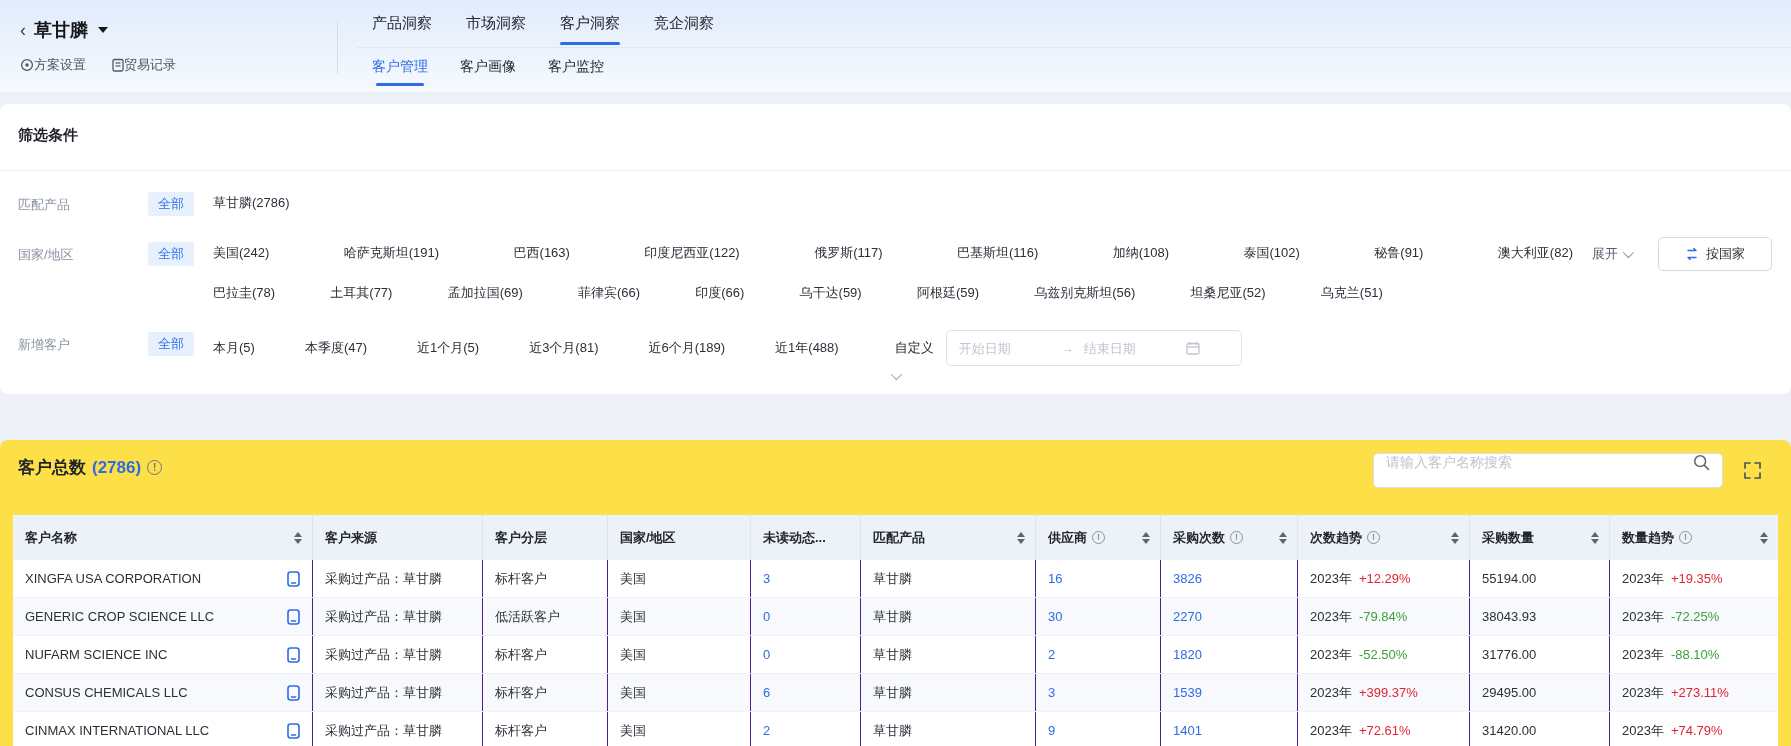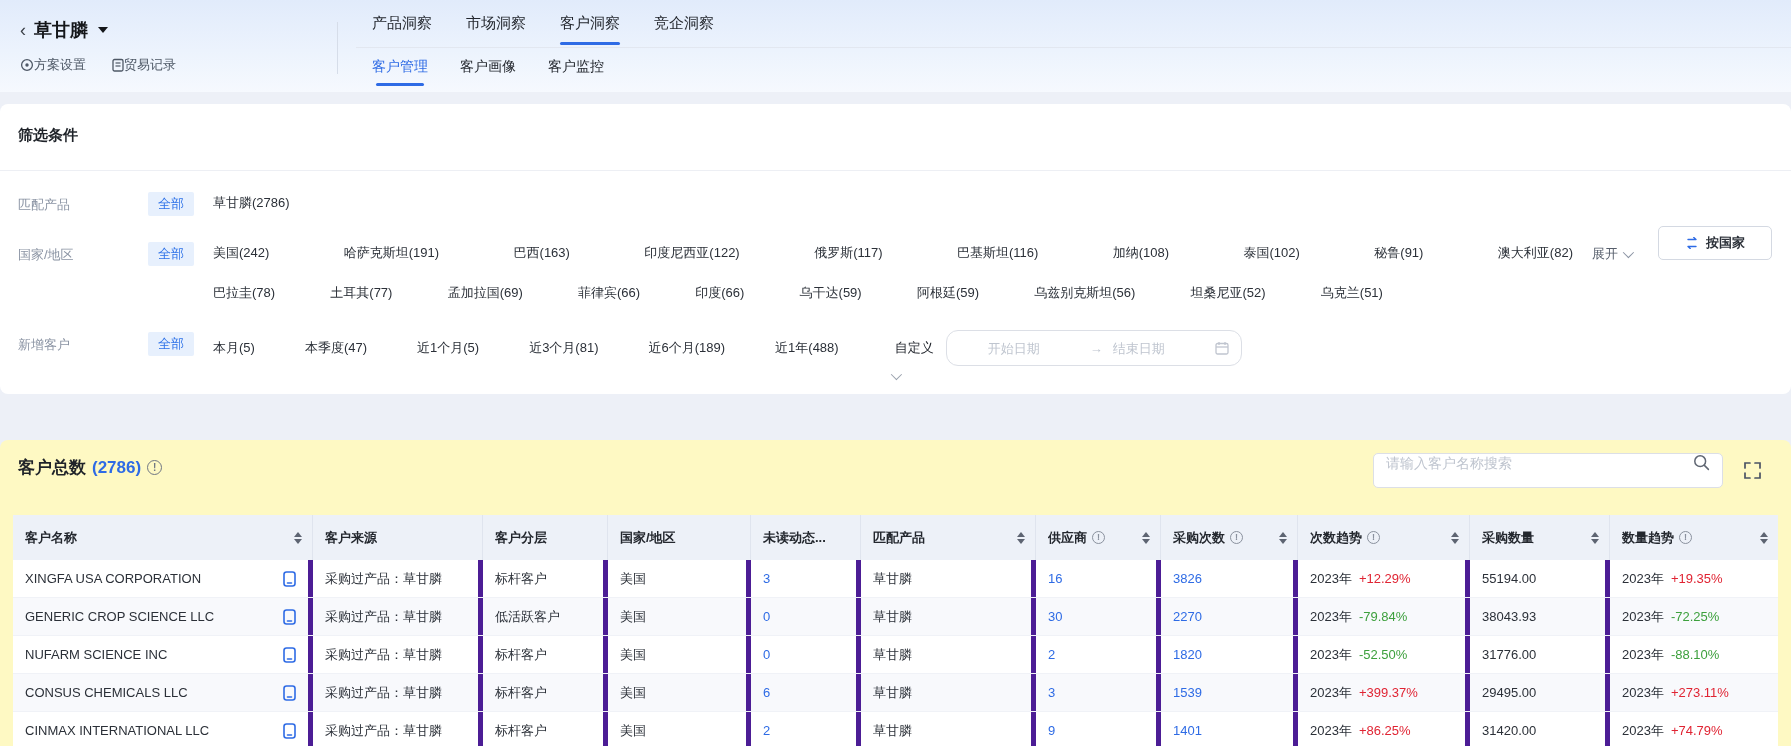--- a/index.html
+++ b/index.html
@@ -32,52 +32,52 @@
   .filter-divider { position:absolute; left:0px; top:66px; width:1791px; height:1px; background:#edeff4; }
   .flabel { position:absolute; left:18px; font-size:13px; color:#8a93a3; }
   .tag-all { position:absolute; left:148px; background:#e7f0fd; color:#2e72e8; font-size:13px; padding:3px 10px; border-radius:2px; cursor:pointer; }
   .chips { position:absolute; left:213px; display:flex; gap:48px; }
   .chip { font-size:13px; color:#2b3038; cursor:pointer; white-space:nowrap; }
   .expand-toggle { position:absolute; left:1592px; display:flex; align-items:center; gap:5px; font-size:13px; color:#565e6b; cursor:pointer; }
   .chev { width:8px; height:8px; border-right:1.5px solid #8a93a3; border-bottom:1.5px solid #8a93a3; transform:rotate(45deg) translateY(-2px); }
   .by-country-btn { position:absolute; left:1658px; width:114px; height:34px; border:1px solid #d4d9e2; border-radius:5px; background:#fff; display:flex; align-items:center; justify-content:center; gap:7px; font-size:13px; color:#2b3038; cursor:pointer; }
 
   .custom-label { font-size:13px; color:#23272e; cursor:pointer; }
-  .date-range { display:flex; align-items:center; gap:10px; width:296px; height:36px; border:1px solid #dcdfe6; border-radius:12px; padding:0 12px; background:#fff;justify-content:flex-end; }
+  .date-range { display:flex; align-items:center; gap:10px; width:296px; height:36px; border:1px solid #dcdfe6; border-radius:5px; padding:0 12px; background:#fff; }
   .date-range input { border:none; outline:none; width:92px; font-size:13px; color:#3a3f47; background:transparent; }
   .date-range input::placeholder { color:#bfc5cf; }
   .date-arrow { color:#bfc5cf; font-size:13px; }
 
   .collapse-chev { position:absolute; left:870px; top:262px; width:50px; height:20px; display:flex; align-items:center; justify-content:center; cursor:pointer; }
 
   
-  .table-card { position:absolute; left:0; top:440px; width:1791px; height:306px; background:#fef9c3; border-radius:8px 8px 0 0; }
+  .table-card { position:absolute; left:0; top:440px; width:1791px; height:306px; background:#fde047; border-radius:8px 8px 0 0; }
   .table-title-row { position:absolute; left:18px; top:16px; display:flex; align-items:center; gap:6px; }
   .table-title { font-size:17px; font-weight:bold; color:#1f2329; }
   .table-total { font-size:17px; font-weight:bold; color:#2e6be5; }
   .info-i { display:inline-flex; align-items:center; justify-content:center; width:15px; height:15px; border:1.2px solid #6f7683; border-radius:50%; color:#6f7683; font-size:10px; font-weight:bold; line-height:1; }
-  .search-box { position:absolute; left:1373px; top:13px; width:350px; height:35px; border:1px solid #dcdfe6; border-radius:5px; background:#fff; display:flex; align-items:flex-end; padding:16px 12px; gap:8px; }
+  .search-box { position:absolute; left:1373px; top:13px; width:350px; height:35px; border:1px solid #dcdfe6; border-radius:5px; background:#fff; display:flex; align-items:flex-start; padding:0 12px; gap:8px; }
   .search-box input { flex:1; border:none; outline:none; font-size:14px; color:#3a3f47; background:transparent; }
   .search-box input::placeholder { color:#bfc5cf; }
   .fs-icon { position:absolute; left:1743px; top:21px; cursor:pointer; }
 
   .grid { position:absolute; left:13px; top:75px; width:1765px; }
   .grid-header { display:flex; background:#edf1f8; height:45px; }
   .hcell { display:flex; align-items:center; justify-content:space-between; padding:0 10px 0 12px; font-size:13px; font-weight:bold; color:#23272e; border-right:1px solid #dfe4ee; }
   .hcell:last-child { border-right:none; }
   .hl { display:flex; align-items:center; gap:5px; white-space:nowrap; overflow:hidden; }
   .hl .lbl { overflow:hidden; text-overflow:ellipsis; white-space:nowrap; }
   .sorter { display:flex; flex-direction:column; gap:2px; cursor:pointer; flex:none; }
   .sorter .up { width:0;height:0;border-left:4px solid transparent;border-right:4px solid transparent;border-bottom:5px solid #5d6472; }
   .sorter .dn { width:0;height:0;border-left:4px solid transparent;border-right:4px solid transparent;border-top:5px solid #5d6472; }
   .hcell .info-i { width:13px; height:13px; font-size:9px; border-color:#8a919e; color:#8a919e; flex:none; }
 
   .grid-row { display:flex; height:38px; background:#fff; border-bottom:1px solid #f0f2f7; }
   .grid-row.alt { background:#f8f9fc; }
-  .cell { display:flex; align-items:center; padding:0 12px; font-size:13px; color:#2b3038; border-right:5px solid #4c1d95; white-space:nowrap; overflow:hidden; }
+  .cell { display:flex; align-items:center; padding:0 12px; font-size:13px; color:#2b3038; border-right:1px solid #4c1d95; white-space:nowrap; overflow:hidden; }
   .cell:last-child { border-right:none; }
   .c-name { justify-content:space-between; }
   .blue { color:#2e6be5; cursor:pointer; }
   .trend-year { color:#2b3038; margin-right:7px; }
   .trend-pct.pos { color:#e02433; }
   .trend-pct.neg { color:#3da03d; }
 
   
   .w0{width:300px;} .w1{width:170px;} .w2{width:125px;} .w3{width:143px;} .w4{width:110px;}
   .w5{width:175px;} .w6{width:125px;} .w7{width:137px;} .w8{width:172px;} .w9{width:140px;} .w10{width:168px;}
@@ -153,21 +153,21 @@
       <span class="chip">巴基斯坦(116)</span>
       <span class="chip">加纳(108)</span>
       <span class="chip">泰国(102)</span>
       <span class="chip">秘鲁(91)</span>
       <span class="chip">澳大利亚(82)</span>
     </div>
     <div class="expand-toggle" style="top:141px;">
       <span>展开</span>
       <span class="chev"></span>
     </div>
-    <div class="by-country-btn" style="top:122px;font-weight:bold;">
+    <div class="by-country-btn" style="top:133px;">
       <span>
         <svg width="14" height="12" viewBox="0 0 14 12">
             <path d="M3 2.5h8l-2.2-2" fill="none" stroke="#2e6be5" stroke-width="1.4" stroke-linecap="round" stroke-linejoin="round"></path>
             <path d="M11 9.5H3l2.2 2" fill="none" stroke="#2e6be5" stroke-width="1.4" stroke-linecap="round" stroke-linejoin="round"></path>
           </svg>
       </span>
       <span>按国家</span>
     </div>
     <div class="chips" style="top:180px; width:1170px; justify-content:space-between;">
       <span class="chip">巴拉圭(78)</span>
@@ -530,21 +530,21 @@
             <span>草甘膦</span>
           </div>
         <div class="cell w6">
             <span class="blue">9</span>
           </div>
         <div class="cell w7">
             <span class="blue">1401</span>
           </div>
         <div class="cell w8">
             <span class="trend-year">2023年</span>
-            <span class="trend-pct pos">+86.25%</span>
+            <span class="trend-pct pos">+72.61%</span>
           </div>
         <div class="cell w9">
             <span>31420.00</span>
           </div>
         <div class="cell w10">
             <span class="trend-year">2023年</span>
             <span class="trend-pct pos">+74.79%</span>
           </div>
       </div>
     </div>

